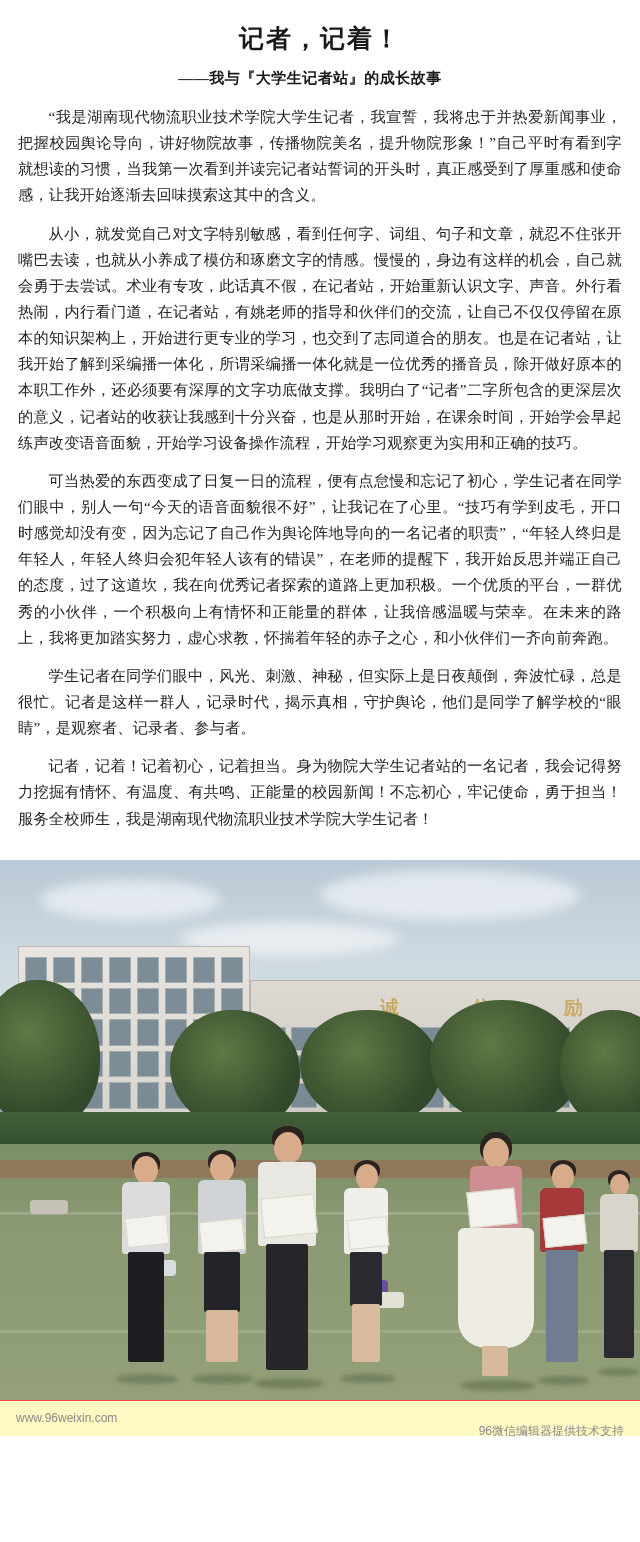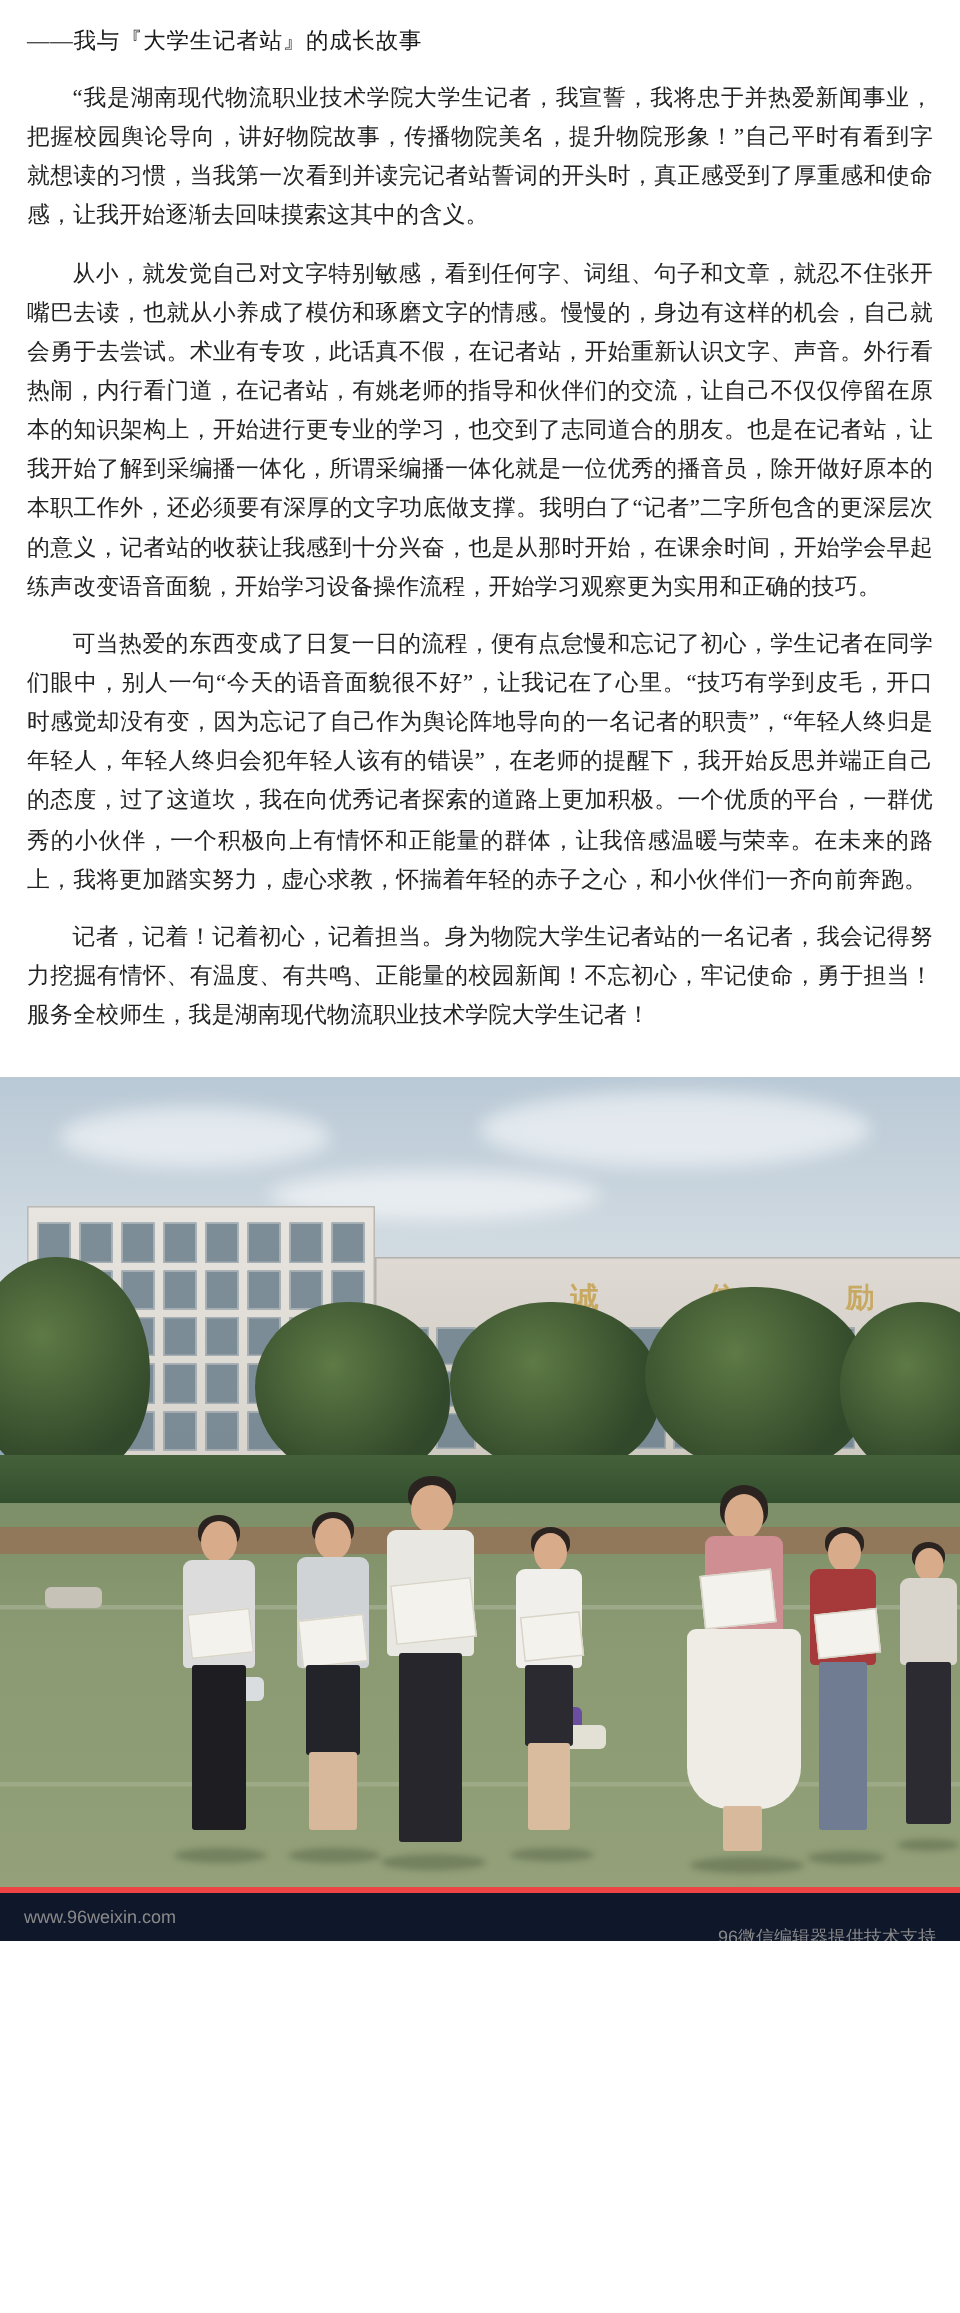--- a/index.html
+++ b/index.html
@@ -25,23 +25,23 @@
   .title {
     text-align: center;
     font-size: 25px;
     font-weight: bold;
     letter-spacing: 2px;
     color: #1a1a1a;
     margin: 4px 0 14px 0;
     font-family: "Liberation Serif", "DejaVu Serif", serif;
   }
   .subtitle {
-    text-align: left;
+    text-align: center;
     font-size: 15px;
-    font-weight: normal;
+    font-weight: bold;
     color: #1a1a1a;
     margin: 0 20px 16px 0;
     letter-spacing: 0.5px;
   }
   .para {
     font-size: 15.2px;
     line-height: 1.72;
     text-align: justify;
     text-justify: inter-ideograph;
     text-indent: 2em;
@@ -145,45 +145,47 @@
   }
   .shadow {
     position: absolute; background: rgba(40,50,30,0.28);
     border-radius: 50%; filter: blur(2px);
   }
   .bag { position: absolute; border-radius: 4px; }
   
   .footer {
     width: 640px;
     height: 36px;
-    background: #0f172a;
-    border-top: 4px solid #ef4444;
+    background: #fef9c3;
+    border-top: 1px solid #ef4444;
     display: flex;
     align-items: center;
     justify-content: space-between;
     box-sizing: border-box;
     padding: 0 16px;
     font-family: "Liberation Sans", sans-serif;
     font-size: 12px;
     color: #8a8a8a;
   }
   .footer .left { color: #8a8a8a; }
   .footer .right { color: #8a8a8a; margin-top: 27px; }
 </style>
 </head>
 <body>
 
 <div class="page">
 
   <div class="article">
+    <h1 class="title">记者，记着！</h1>
     <div class="subtitle">——我与『大学生记者站』的成长故事</div>
 
     <p class="para">“我是湖南现代物流职业技术学院大学生记者，我宣誓，我将忠于并热爱新闻事业，把握校园舆论导向，讲好物院故事，传播物院美名，提升物院形象！”自己平时有看到字就想读的习惯，当我第一次看到并读完记者站誓词的开头时，真正感受到了厚重感和使命感，让我开始逐渐去回味摸索这其中的含义。</p>
     <p class="para">从小，就发觉自己对文字特别敏感，看到任何字、词组、句子和文章，就忍不住张开嘴巴去读，也就从小养成了模仿和琢磨文字的情感。慢慢的，身边有这样的机会，自己就会勇于去尝试。术业有专攻，此话真不假，在记者站，开始重新认识文字、声音。外行看热闹，内行看门道，在记者站，有姚老师的指导和伙伴们的交流，让自己不仅仅停留在原本的知识架构上，开始进行更专业的学习，也交到了志同道合的朋友。也是在记者站，让我开始了解到采编播一体化，所谓采编播一体化就是一位优秀的播音员，除开做好原本的本职工作外，还必须要有深厚的文字功底做支撑。我明白了“记者”二字所包含的更深层次的意义，记者站的收获让我感到十分兴奋，也是从那时开始，在课余时间，开始学会早起练声改变语音面貌，开始学习设备操作流程，开始学习观察更为实用和正确的技巧。</p>
     <p class="para">可当热爱的东西变成了日复一日的流程，便有点怠慢和忘记了初心，学生记者在同学们眼中，别人一句“今天的语音面貌很不好”，让我记在了心里。“技巧有学到皮毛，开口时感觉却没有变，因为忘记了自己作为舆论阵地导向的一名记者的职责”，“年轻人终归是年轻人，年轻人终归会犯年轻人该有的错误”，在老师的提醒下，我开始反思并端正自己的态度，过了这道坎，我在向优秀记者探索的道路上更加积极。一个优质的平台，一群优秀的小伙伴，一个积极向上有情怀和正能量的群体，让我倍感温暖与荣幸。在未来的路上，我将更加踏实努力，虚心求教，怀揣着年轻的赤子之心，和小伙伴们一齐向前奔跑。</p>
+    <p class="para">学生记者在同学们眼中，风光、刺激、神秘，但实际上是日夜颠倒，奔波忙碌，总是很忙。记者是这样一群人，记录时代，揭示真相，守护舆论，他们是同学了解学校的“眼睛”，是观察者、记录者、参与者。</p>
     <p class="para">记者，记着！记着初心，记着担当。身为物院大学生记者站的一名记者，我会记得努力挖掘有情怀、有温度、有共鸣、正能量的校园新闻！不忘初心，牢记使命，勇于担当！服务全校师生，我是湖南现代物流职业技术学院大学生记者！</p>
   </div>
 
   <div class="photo-wrap">
     <div class="photo">
 
       <div class="sky"></div>
       <div class="cloud" style="left:40px; top:20px; width:180px; height:40px;"></div>
       <div class="cloud" style="left:320px; top:10px; width:260px; height:50px;"></div>
       <div class="cloud" style="left:180px; top:62px; width:220px; height:34px;"></div>

